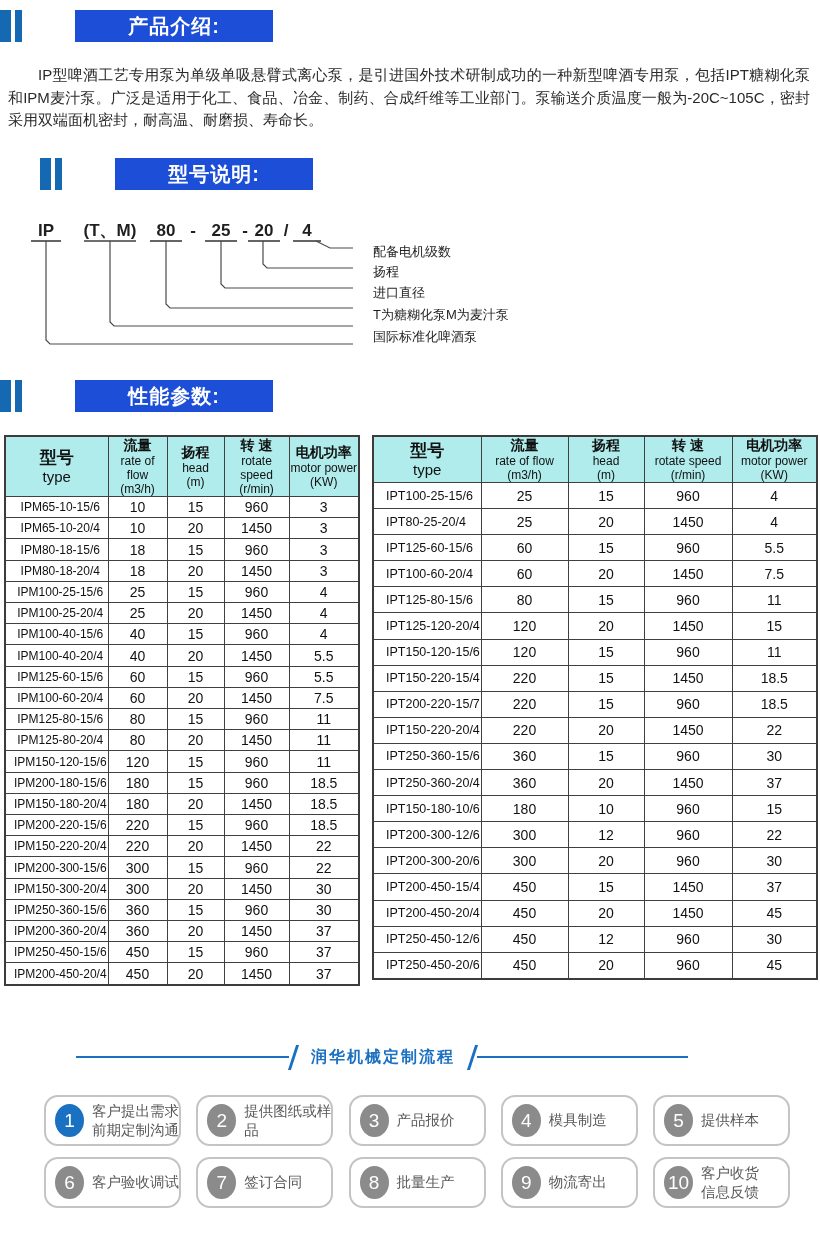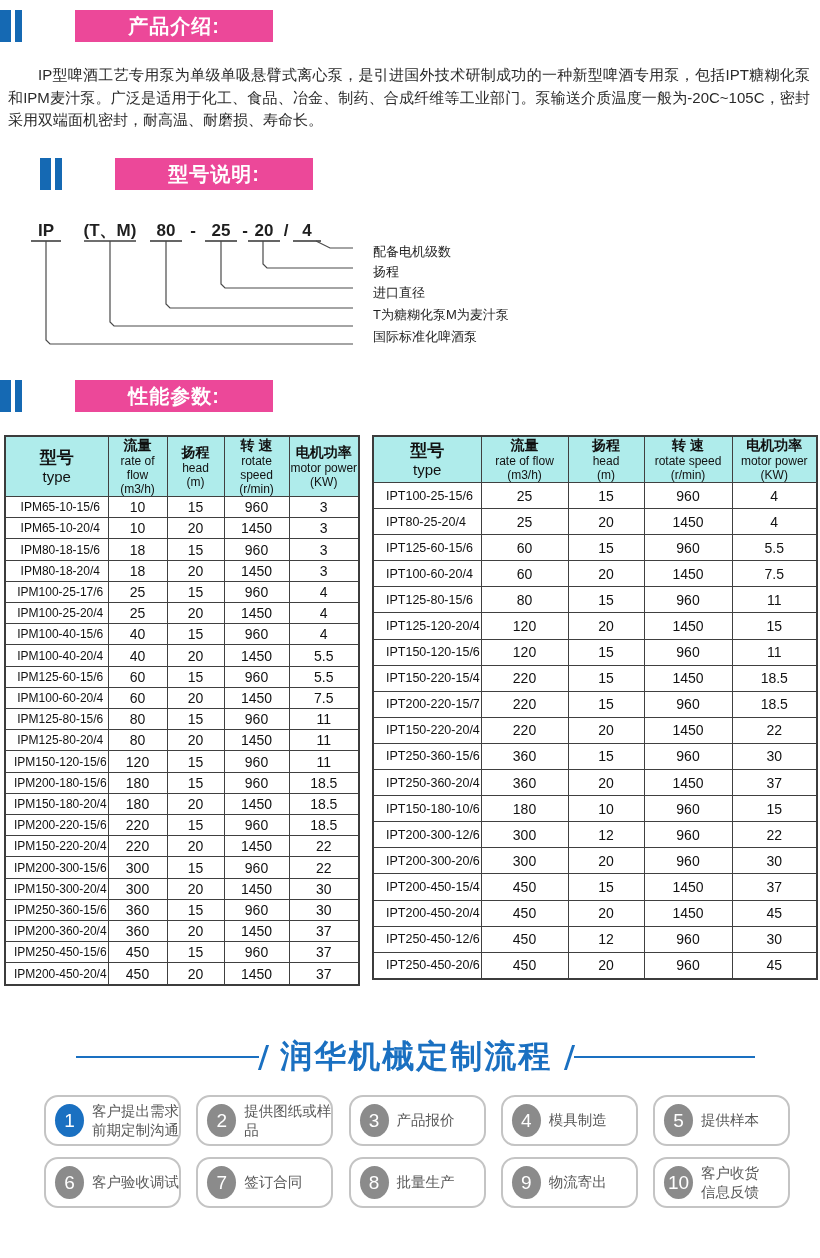--- a/index.html
+++ b/index.html
@@ -3,21 +3,21 @@
 <meta charset="utf-8">
 <style>
   html,body{margin:0;padding:0;background:#fff;}
   body{font-family:"Liberation Sans","DejaVu Sans",sans-serif;}
   #page{position:relative;width:820px;height:1258px;background:#fff;overflow:hidden;}
 
   
   .sec-header{position:absolute;left:0;width:820px;height:32px;}
   .deco-a{position:absolute;left:0;top:0;width:11px;height:32px;background:#1569b3;}
   .deco-b{position:absolute;left:15px;top:0;width:7px;height:32px;background:#1569b3;}
-  .sec-bar{position:absolute;left:75px;top:0;width:198px;height:32px;background:#ec4899;
+  .sec-bar{position:absolute;left:75px;top:0;width:198px;height:32px;background:#1d4ed8;
            color:#fff;font-size:20px;font-weight:bold;display:flex;align-items:center;justify-content:center;letter-spacing:1px;}
 
   
   .intro-par{position:absolute;left:8px;top:64px;width:802px;font-size:15px;line-height:22.5px;
              color:#2a2a2a;text-indent:30px;text-align:justify;}
 
   
   .diagram{position:absolute;left:0;top:210px;}
   .diagram text{fill:#1f1f1f;}
   .tok{font-size:17px;font-weight:bold;}
@@ -40,21 +40,21 @@
   #tbl-right td.model-cell{font-size:12.5px;text-align:left;padding-left:12px;margin-left:6px;}
   #tbl-left th{height:34px;}
   #tbl-right th{height:38px;}
 
   
   .proc-title-row{position:absolute;left:76px;top:1042px;width:679px;height:30px;display:flex;align-items:center;}
   .pline{height:2px;background:#1a70c1;}
   .pline.l{width:213px;}
   .pline.r{width:211px;}
   .pslash{width:3px;height:25px;background:#1a70c1;transform:skewX(-18deg);margin:0 3px;}
-  .proc-title{font-size:32px;font-weight:bold;color:#1a70c1;letter-spacing:2px;margin:0 13px;white-space:nowrap;}
+  .proc-title{font-size:16px;font-weight:bold;color:#1a70c1;letter-spacing:2px;margin:0 13px;white-space:nowrap;}
   .proc-row{position:absolute;left:44px;width:746px;height:51px;display:flex;justify-content:space-between;}
   #proc-row-1{top:1095px;}
   #proc-row-2{top:1157px;}
   .step-box{box-sizing:border-box;width:137px;height:51px;border:2px solid #c4c4c4;border-radius:14px;
             display:flex;align-items:center;padding-left:9px;background:#fff;}
   .step-circle{flex:none;width:29px;height:33px;border-radius:50%;background:#8b8b8b;color:#fff;
                font-size:19px;display:flex;align-items:center;justify-content:center;}
   .step-circle.blue{background:#1a70c1;}
   .step-text{margin-left:8px;font-size:14.5px;line-height:19px;color:#595959;}
 </style>
@@ -175,21 +175,21 @@
           <td class="num-cell">3</td>
         </tr>
         <tr>
           <td class="model-cell">IPM80-18-20/4</td>
           <td class="num-cell">18</td>
           <td class="num-cell">20</td>
           <td class="num-cell">1450</td>
           <td class="num-cell">3</td>
         </tr>
         <tr>
-          <td class="model-cell">IPM100-25-17/6</td>
+          <td class="model-cell">IPM100-25-15/6</td>
           <td class="num-cell">25</td>
           <td class="num-cell">15</td>
           <td class="num-cell">960</td>
           <td class="num-cell">4</td>
         </tr>
         <tr>
           <td class="model-cell">IPM100-25-20/4</td>
           <td class="num-cell">25</td>
           <td class="num-cell">20</td>
           <td class="num-cell">1450</td>

